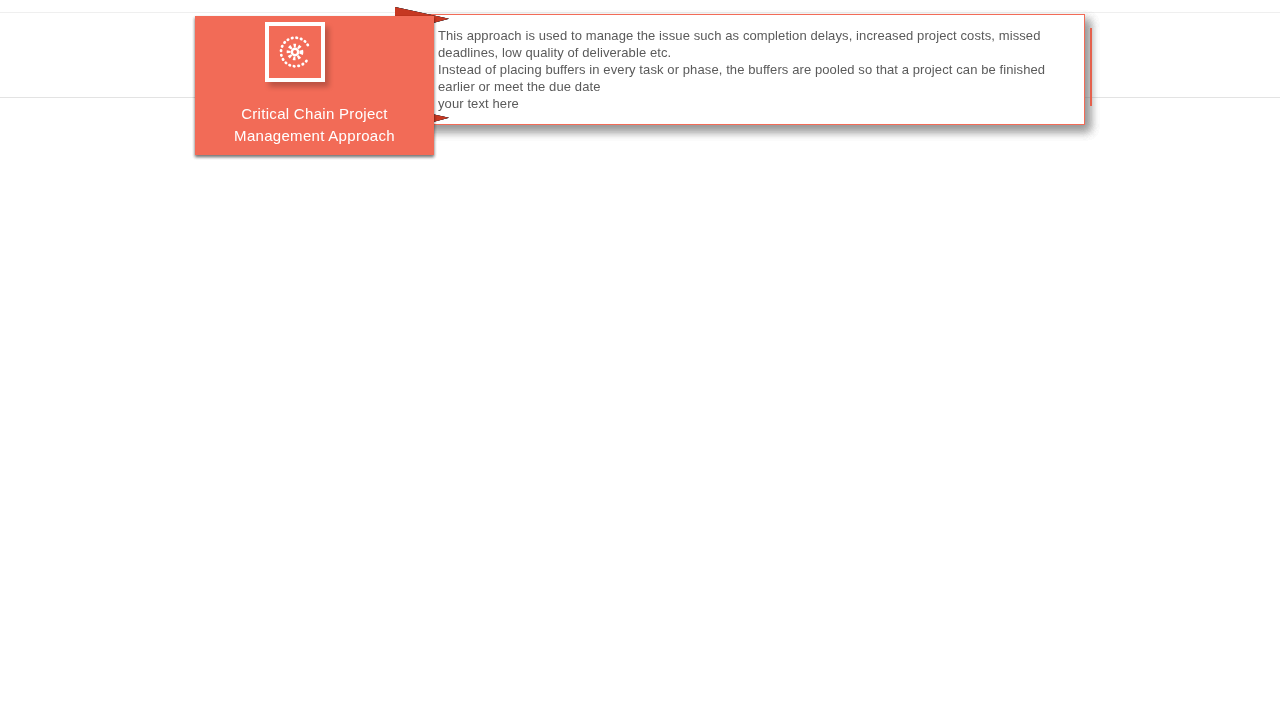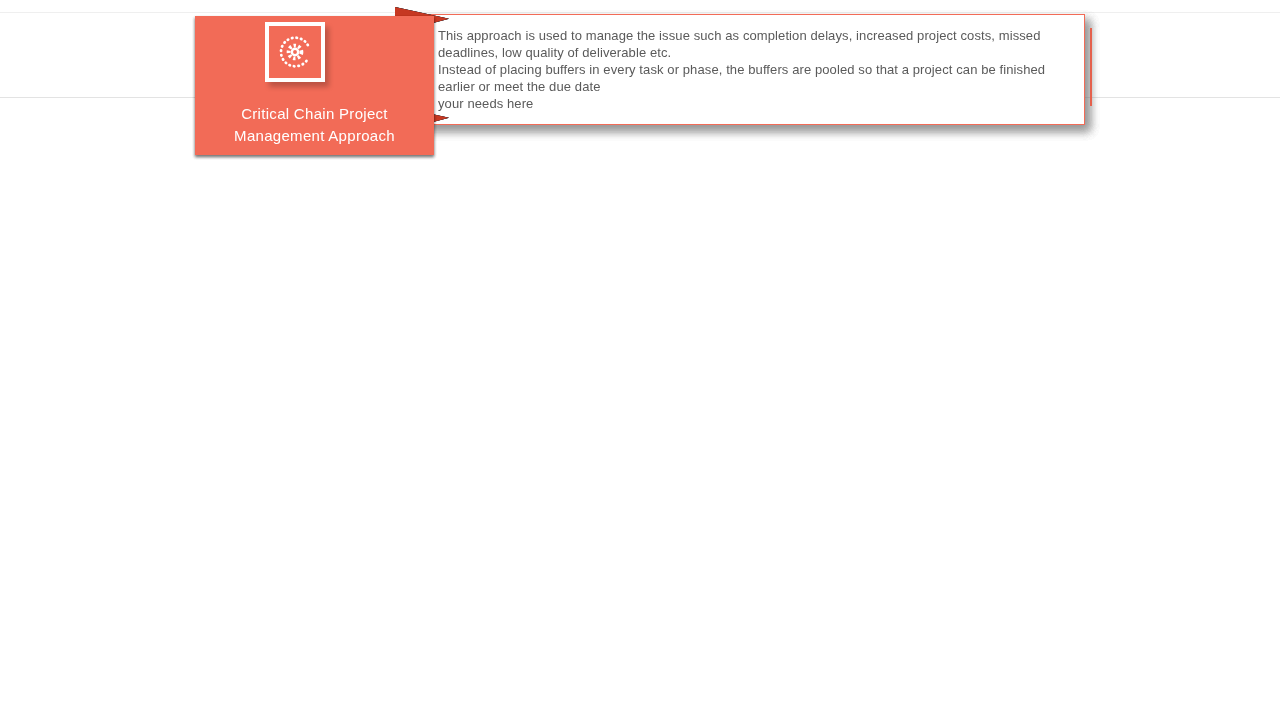--- a/index.html
+++ b/index.html
@@ -181,21 +181,21 @@
       <div class="bullet">
         <span class="bm">»</span>
         <span class="bt">This approach is used to manage the issue such as completion delays, increased project costs, missed deadlines, low quality of deliverable etc.</span>
       </div>
       <div class="bullet">
         <span class="bm">»</span>
         <span class="bt">Instead of placing buffers in every task or phase, the buffers are pooled so that a project can be finished earlier or meet the due date</span>
       </div>
       <div class="bullet">
         <span class="bm">»</span>
-        <span class="bt">your needs here</span>
+        <span class="bt">your text here</span>
       </div>
     </div>
     <div class="fold fold-top" style="background: rgb(198, 56, 34);"></div>
     <div class="fold fold-bottom" style="background: rgb(198, 56, 34);"></div>
     <div class="accent-line" style="background: rgb(228, 96, 76);"></div>
     <div class="box" style="background: rgb(242, 107, 87);">
       <div class="icon-frame" style="color: rgb(242, 107, 87);">
         <svg width="44" height="44" viewBox="0 0 48 48">
           <path d="M38 16.5 A15.6 15.6 0 1 0 38 31.5" fill="none" stroke="#fff" stroke-width="3" stroke-dasharray="0.5 4.4" stroke-linecap="round"></path>
           <circle cx="24" cy="24" r="7" fill="none" stroke="#fff" stroke-width="4.2" stroke-dasharray="2.6 2.5"></circle>

